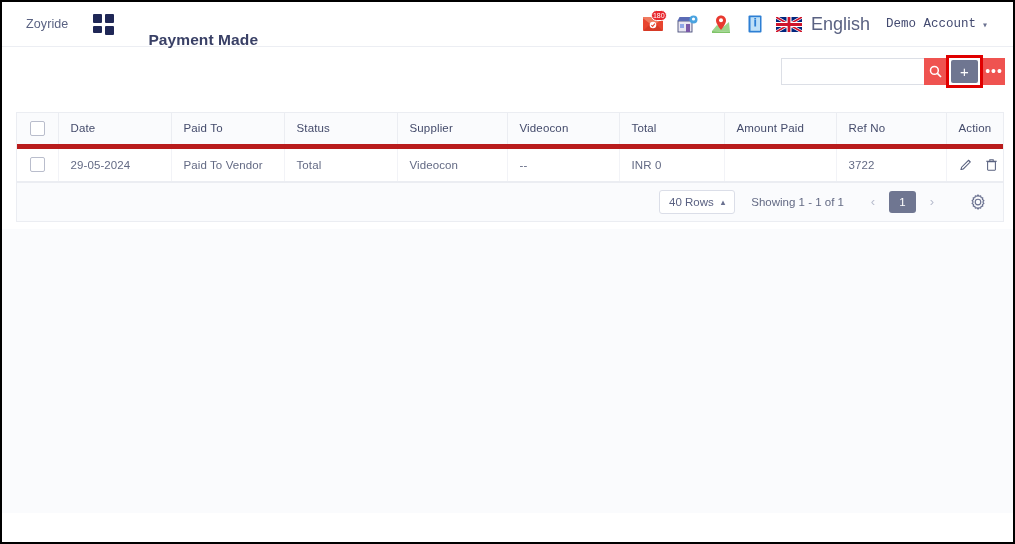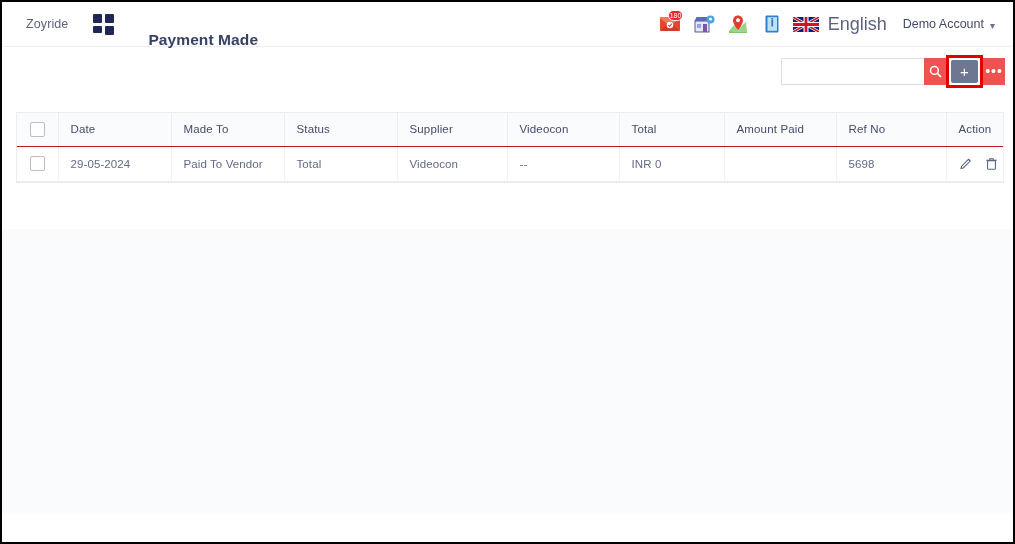--- a/index.html
+++ b/index.html
@@ -78,21 +78,22 @@
   .lang-label {
     font-size: 18px;
     color: #5a6282;
     margin-left: 5px;
     margin-right: 16px;
   }
   .account {
     font-size: 12.5px;
     color: #434a70;
     display: flex; align-items: flex-end; gap: 6px;
-    margin-right: 4px;
+    margin-right: 11px;
+    font-family: Liberation Mono, monospace;
   }
   .caret { font-size: 10px; color: #6a7190; }
 
   
   #toolbar {
     position: absolute; left: 0; top: 46px;
     width: 1011px; height: 46px;
     background: #ffffff;
     display: flex; align-items: center; justify-content: flex-end;
   }
@@ -159,21 +160,21 @@
   }
   table { width: 100%; border-collapse: collapse; table-layout: fixed; }
   thead th {
     background: #fafbfd;
     height: 33px;
     font-size: 11.5px;
     font-weight: normal;
     color: #444b6b;
     text-align: left;
     padding-left: 12px;
-    border-bottom: 1px solid #b91c1c;
+    border-bottom: 5px solid #b91c1c;
     border-right: 1px solid #ebedf2;
     letter-spacing: .15px;
   }
   thead th:last-child { border-right: none; }
   tbody td {
     height: 35px;
     font-size: 11.5px;
     color: #636a84;
     padding-left: 12px;
     border-bottom: 1px solid #ebedf2;
@@ -369,21 +370,21 @@
           <col style="width:112px">
           <col style="width:110px">
         <col>
       </colgroup>
       <thead>
         <tr>
           <th class="col-chk">
             <span class="chk"></span>
           </th>
           <th>Date</th>
-          <th>Made To</th>
+          <th>Paid To</th>
           <th>Status</th>
           <th>Supplier</th>
           <th>Videocon</th>
           <th>Total</th>
           <th>Amount Paid</th>
           <th>Ref No</th>
           <th>Action</th>
         </tr>
       </thead>
       <tbody>
@@ -391,34 +392,50 @@
           <td class="col-chk">
             <span class="chk"></span>
           </td>
           <td>29-05-2024</td>
           <td>Paid To Vendor</td>
           <td>Total</td>
           <td>Videocon</td>
           <td>--</td>
           <td>INR 0</td>
           <td></td>
-          <td>5698</td>
+          <td>3722</td>
           <td>
             <span class="act-icons">
               <svg width="14" height="14" viewBox="0 0 14 14">
                 <path d="M2 11.4 L2.6 9.2 L9.5 2.3 L11.2 4 L4.3 10.9 Z" fill="none" stroke="#5b6380" stroke-width="1.05"></path>
                 <line x1="9.5" y1="2.3" x2="11.2" y2="4" stroke="#5b6380" stroke-width="1.05"></line>
                 <path d="M2 11.4 L3.3 11.1" stroke="#5b6380" stroke-width="1.05"></path>
               </svg>
               <svg width="13" height="14" viewBox="0 0 13 14">
                 <rect x="2.6" y="3.6" width="7.8" height="8.6" rx="0.6" fill="none" stroke="#5b6380" stroke-width="1.05"></rect>
                 <line x1="1.3" y1="3.3" x2="11.7" y2="3.3" stroke="#5b6380" stroke-width="1.15"></line>
                 <path d="M4.8 3.2 L4.8 1.8 L8.2 1.8 L8.2 3.2" fill="none" stroke="#5b6380" stroke-width="1.05"></path>
               </svg>
             </span>
           </td>
         </tr>
       </tbody>
     </table>
 
+    <div id="tfoot">
+      <div class="rows-select">
+        <span>40 Rows</span>
+        <span class="chev-up">▴</span>
+      </div>
+      <span class="showing">Showing  1 - 1 of 1</span>
+      <span class="pg-arrow">‹</span>
+      <span class="pg-num">1</span>
+      <span class="pg-arrow">›</span>
+      <span class="gear-btn">
+        <svg width="16" height="16" viewBox="0 0 16 16">
+          <path d="M8 5.2 A2.8 2.8 0 1 0 8 10.8 A2.8 2.8 0 1 0 8 5.2 Z" fill="none" stroke="#6a7190" stroke-width="1.15"></path>
+          <path d="M8 0.9 L9 2.3 L10.7 1.9 L11.1 3.6 L12.8 3.9 L12.4 5.6 L13.9 6.6 L12.8 8 L13.9 9.4 L12.4 10.4 L12.8 12.1 L11.1 12.4 L10.7 14.1 L9 13.7 L8 15.1 L7 13.7 L5.3 14.1 L4.9 12.4 L3.2 12.1 L3.6 10.4 L2.1 9.4 L3.2 8 L2.1 6.6 L3.6 5.6 L3.2 3.9 L4.9 3.6 L5.3 1.9 L7 2.3 Z" fill="none" stroke="#6a7190" stroke-width="1.15" stroke-linejoin="round"></path>
+        </svg>
+      </span>
+    </div>
   </div>
 
 </div>
 
 </body></html>

